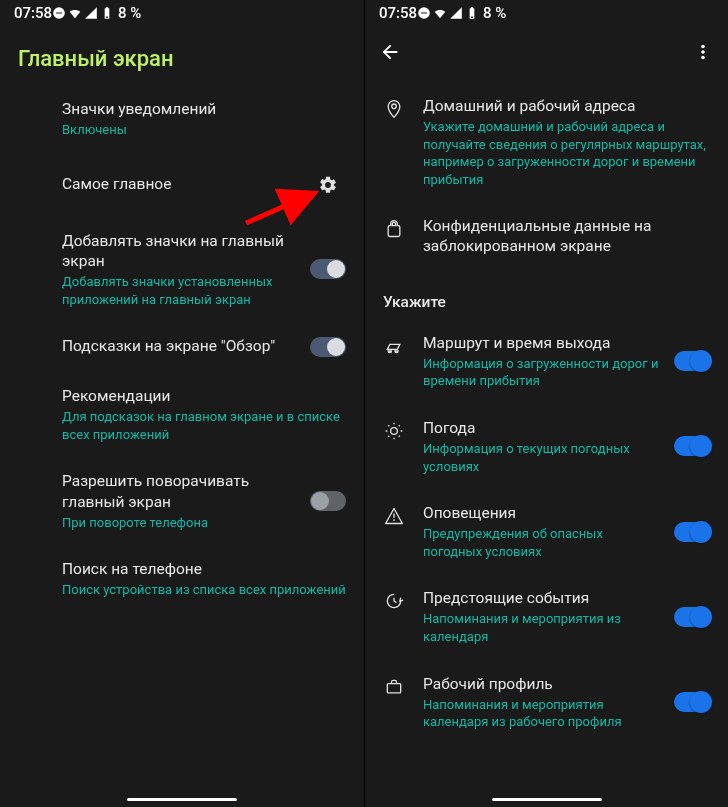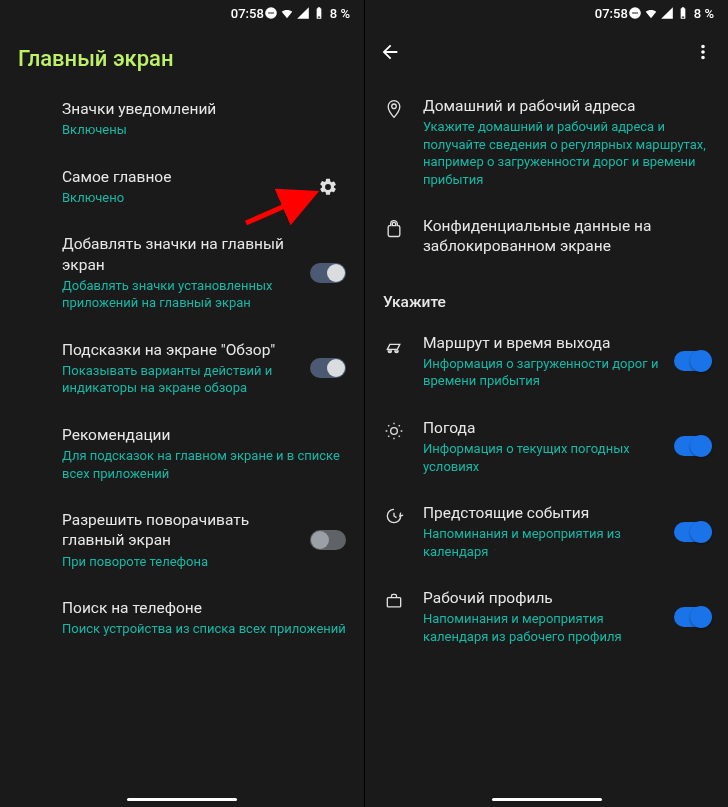--- a/index.html
+++ b/index.html
@@ -1,19 +1,19 @@
 <!DOCTYPE html>
 <html><head>
 <meta charset="utf-8">
 <style>
   * { margin: 0; padding: 0; box-sizing: border-box; font-family: Roboto, -apple-system, "Segoe UI", sans-serif; }
   body { background: #000; display: flex; width: 728px; height: 807px; }
   .phone { width: 364px; height: 807px; background: #1a1a1a; position: relative; overflow: hidden; }
   .phone + .phone { border-left: 1px solid #000; }
-  .statusbar { height: 26px; display: flex; justify-content: flex-end; align-items: center; padding: 0 14px; color: #fff; font-size: 13px; font-weight: 500; }
+  .statusbar { height: 26px; display: flex; justify-content: flex-start; align-items: center; padding: 0 14px; color: #fff; font-size: 15px; font-weight: 500; }
   .statusbar .right { display: flex; align-items: center; gap: 4px; }
   .statusbar .icons { display: flex; align-items: center; gap: 2px; }
   .statusbar svg { width: 14px; height: 14px; fill: #fff; }
   .header1 { padding: 20px 18px 14px; }
   .header1 h1 { color: #bef264; font-size: 22px; font-weight: 500; }
   .content { padding: 0 0 40px; }
   .setting { padding: 14px 18px 14px 62px; position: relative; display: flex; align-items: center; }
   .setting .text { flex: 1; }
   .setting .title { color: #e8e8e8; font-size: 15.5px; line-height: 1.3; margin-bottom: 2px; }
   .setting .sub { color: #14b8a6; font-size: 13px; line-height: 1.35; }
@@ -72,42 +72,40 @@
     <div class="setting">
       <div class="text">
         <div class="title">Значки уведомлений</div>
         <div class="sub">Включены</div>
       </div>
     </div>
 
     <div class="setting">
       <div class="text">
         <div class="title">Самое главное</div>
-        <div class="sub">Включено</div>
       </div>
       <div class="gear-box">
         <svg viewBox="0 0 24 24">
             <path d="M19.14 12.94a7.14 7.14 0 000-1.88l2.03-1.58a.5.5 0 00.12-.64l-1.92-3.32a.5.5 0 00-.6-.22l-2.39.96a7.03 7.03 0 00-1.62-.94l-.36-2.54A.5.5 0 0013.9 2h-3.8a.5.5 0 00-.5.42l-.36 2.54c-.58.24-1.12.56-1.62.94l-2.39-.96a.5.5 0 00-.6.22L2.71 8.48a.5.5 0 00.12.64l2.03 1.58a7.14 7.14 0 000 1.88l-2.03 1.58a.5.5 0 00-.12.64l1.92 3.32c.13.22.4.31.6.22l2.39-.96c.5.38 1.04.7 1.62.94l.36 2.54a.5.5 0 00.5.42h3.8a.5.5 0 00.5-.42l.36-2.54c.58-.24 1.12-.56 1.62-.94l2.39.96c.2.09.47 0 .6-.22l1.92-3.32a.5.5 0 00-.12-.64l-2.03-1.58zM12 15.5A3.5 3.5 0 1112 8.5a3.5 3.5 0 010 7z"></path>
           </svg>
       </div>
     </div>
 
     <div class="setting">
       <div class="text">
         <div class="title">Добавлять значки на главный экран</div>
         <div class="sub">Добавлять значки установленных приложений на главный экран</div>
       </div>
       <div class="toggle on light"></div>
     </div>
 
 
     <div class="setting">
       <div class="text">
         <div class="title">Подсказки на экране "Обзор"</div>
-        <div class="sub">Показывать варианты действий и индикаторы на экране обзора</div>
       </div>
       <div class="toggle on light"></div>
     </div>
 
     <div class="setting">
       <div class="text">
         <div class="title">Рекомендации</div>
         <div class="sub">Для подсказок на главном экране и в списке всех приложений</div>
       </div>
     </div>
@@ -221,20 +219,32 @@
             <path d="M12 2v2M12 20v2M2 12h2M20 12h2M5 5l1.4 1.4M17.6 17.6L19 19M5 19l1.4-1.4M17.6 6.4L19 5" stroke="#e0e0e0" stroke-width="1.6"></path>
           </svg>
         </div>
       <div class="text">
         <div class="title">Погода</div>
         <div class="sub">Информация о текущих погодных условиях</div>
       </div>
       <div class="toggle blue on"></div>
     </div>
 
+    <div class="setting">
+      <div class="lefticon">
+          <svg viewBox="0 0 24 24">
+            <path d="M12 3L2 21h20L12 3zm0 6v5m0 2v2" fill="none" stroke="#e0e0e0" stroke-width="1.6" stroke-linejoin="round"></path>
+          </svg>
+        </div>
+      <div class="text">
+        <div class="title">Оповещения</div>
+        <div class="sub">Предупреждения об опасных погодных условиях</div>
+      </div>
+      <div class="toggle blue on"></div>
+    </div>
 
     <div class="setting">
       <div class="lefticon">
           <svg viewBox="0 0 24 24">
             <path d="M12 4a8 8 0 108 8" fill="none" stroke="#e0e0e0" stroke-width="1.6"></path>
             <path d="M12 8v4l3 2" fill="none" stroke="#e0e0e0" stroke-width="1.6"></path>
             <path d="M20 8l-1 4 4-1" fill="none" stroke="#e0e0e0" stroke-width="1.6"></path>
           </svg>
         </div>
       <div class="text">

